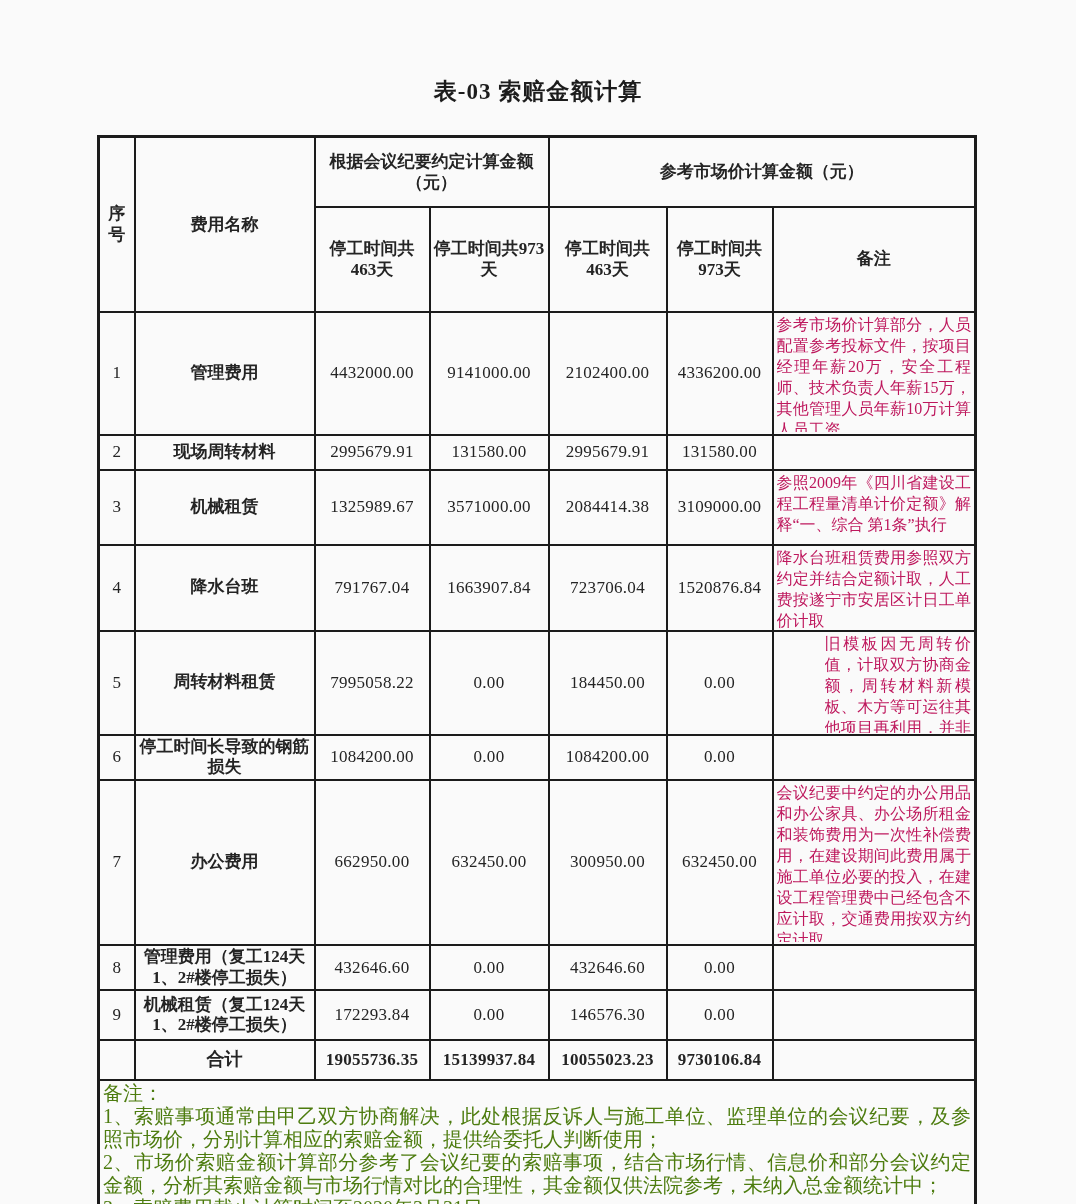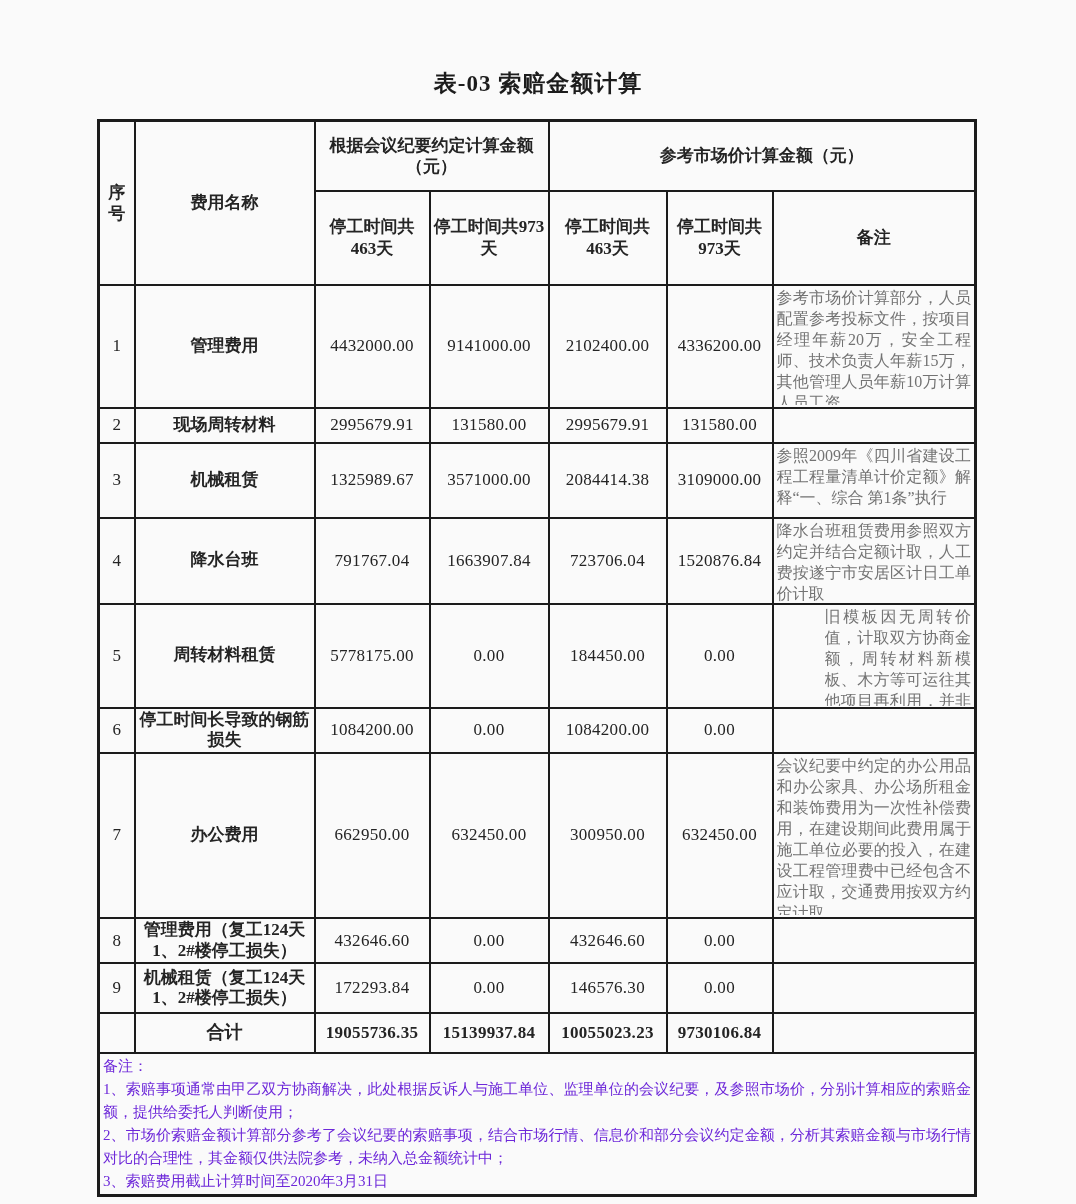--- a/index.html
+++ b/index.html
@@ -5,65 +5,65 @@
   html,body{margin:0;padding:0;}
   body{
     width:1076px;height:1204px;
     background:#fafafa;
     font-family:"Liberation Serif","DejaVu Serif",serif;
     color:#222;
     -webkit-font-smoothing:antialiased;
   }
   .page{width:1076px;height:1204px;overflow:hidden;position:relative;}
   .title{
-    margin:0;padding-top:68px;padding-bottom:20px;
+    margin:8px;padding-top:68px;padding-bottom:20px;
     text-align:center;font-size:23px;font-weight:bold;color:#1c1c1c;
     letter-spacing:1px;
   }
   table.claim{
     border-collapse:collapse;table-layout:fixed;
     width:877px;margin-left:97px;
     border:3px solid #1b1b1b;
     background:#fafafa;
   }
   table.claim th, table.claim td{
     border:2px solid #1b1b1b;
     padding:1px 3px;
     text-align:center;vertical-align:middle;
     font-size:17px;color:#242424;
     overflow:hidden;
   }
   thead th{font-weight:bold;line-height:1.25;}
   tr.hr1{height:70px;}
-  tr.hr2{height:94px;border-radius:27px;}
+  tr.hr2{height:105px;border-radius:27px;}
   tr.r1{height:123px;} tr.r2{height:35px;} tr.r3{height:75px;}
   tr.r4{height:85px;}  tr.r5{height:104px;} tr.r6{height:43px;}
   tr.r7{height:165px;} tr.r8{height:45px;}  tr.r9{height:50px;}
   tr.total-row{height:40px;}
   tr.notes-row{height:142px;}
   td.seq{font-size:17px;}
   td.name{
     text-align:left;font-weight:bold;padding-left:6px;padding-right:4px;
     line-height:1.22;font-size:17px;margin-left:34px;
   }
   td.num{font-size:17px;letter-spacing:0.3px;}
   td.remark{vertical-align:top;text-align:left;padding:2px 4px;}
   .remark-clip{
-    overflow:hidden;font-size:16px;line-height:21px;color:#737373;
+    overflow:hidden;font-size:16px;line-height:21px;color:#be185d;
     text-align:justify;
   }
   tr.r1 .remark-clip{height:118px;}
   tr.r3 .remark-clip{height:70px;}
   tr.r4 .remark-clip{height:82px;}
   tr.r5 .remark-clip{height:100px;margin-left:48px;}
   tr.r7 .remark-clip{height:160px;}
   tr.total-row td{font-weight:bold;}
   tr.total-row td.name{font-size:18px;}
   td.notes-cell{vertical-align:top;text-align:left;padding:4px 8px;}
-  .note-line{font-size:15px;line-height:23px;color:#6d28d9;text-align:justify;}
+  .note-line{font-size:20px;line-height:23px;color:#4d7c0f;text-align:justify;}
 </style>
 </head>
 <body>
 
 <div class="page">
 
   <h1 class="title">表-03 索赔金额计算</h1>
 
   <table class="claim">
     <colgroup>
@@ -136,21 +136,21 @@
         <td class="num">723706.04</td>
         <td class="num">1520876.84</td>
         <td class="remark">
             <div class="remark-clip">降水台班租赁费用参照双方约定并结合定额计取，人工费按遂宁市安居区计日工单价计取</div>
           </td>
       </tr>
 
       <tr class="r5">
         <td class="seq">5</td>
         <td class="name">周转材料租赁</td>
-        <td class="num">5778175.00</td>
+        <td class="num">7995058.22</td>
         <td class="num">0.00</td>
         <td class="num">184450.00</td>
         <td class="num">0.00</td>
         <td class="remark">
             <div class="remark-clip">旧模板因无周转价值，计取双方协商金额，周转材料新模板、木方等可运往其他项目再利用，并非直接报废，不应计取相关费</div>
           </td>
       </tr>
 
       <tr class="r6">
         <td class="seq">6</td>

